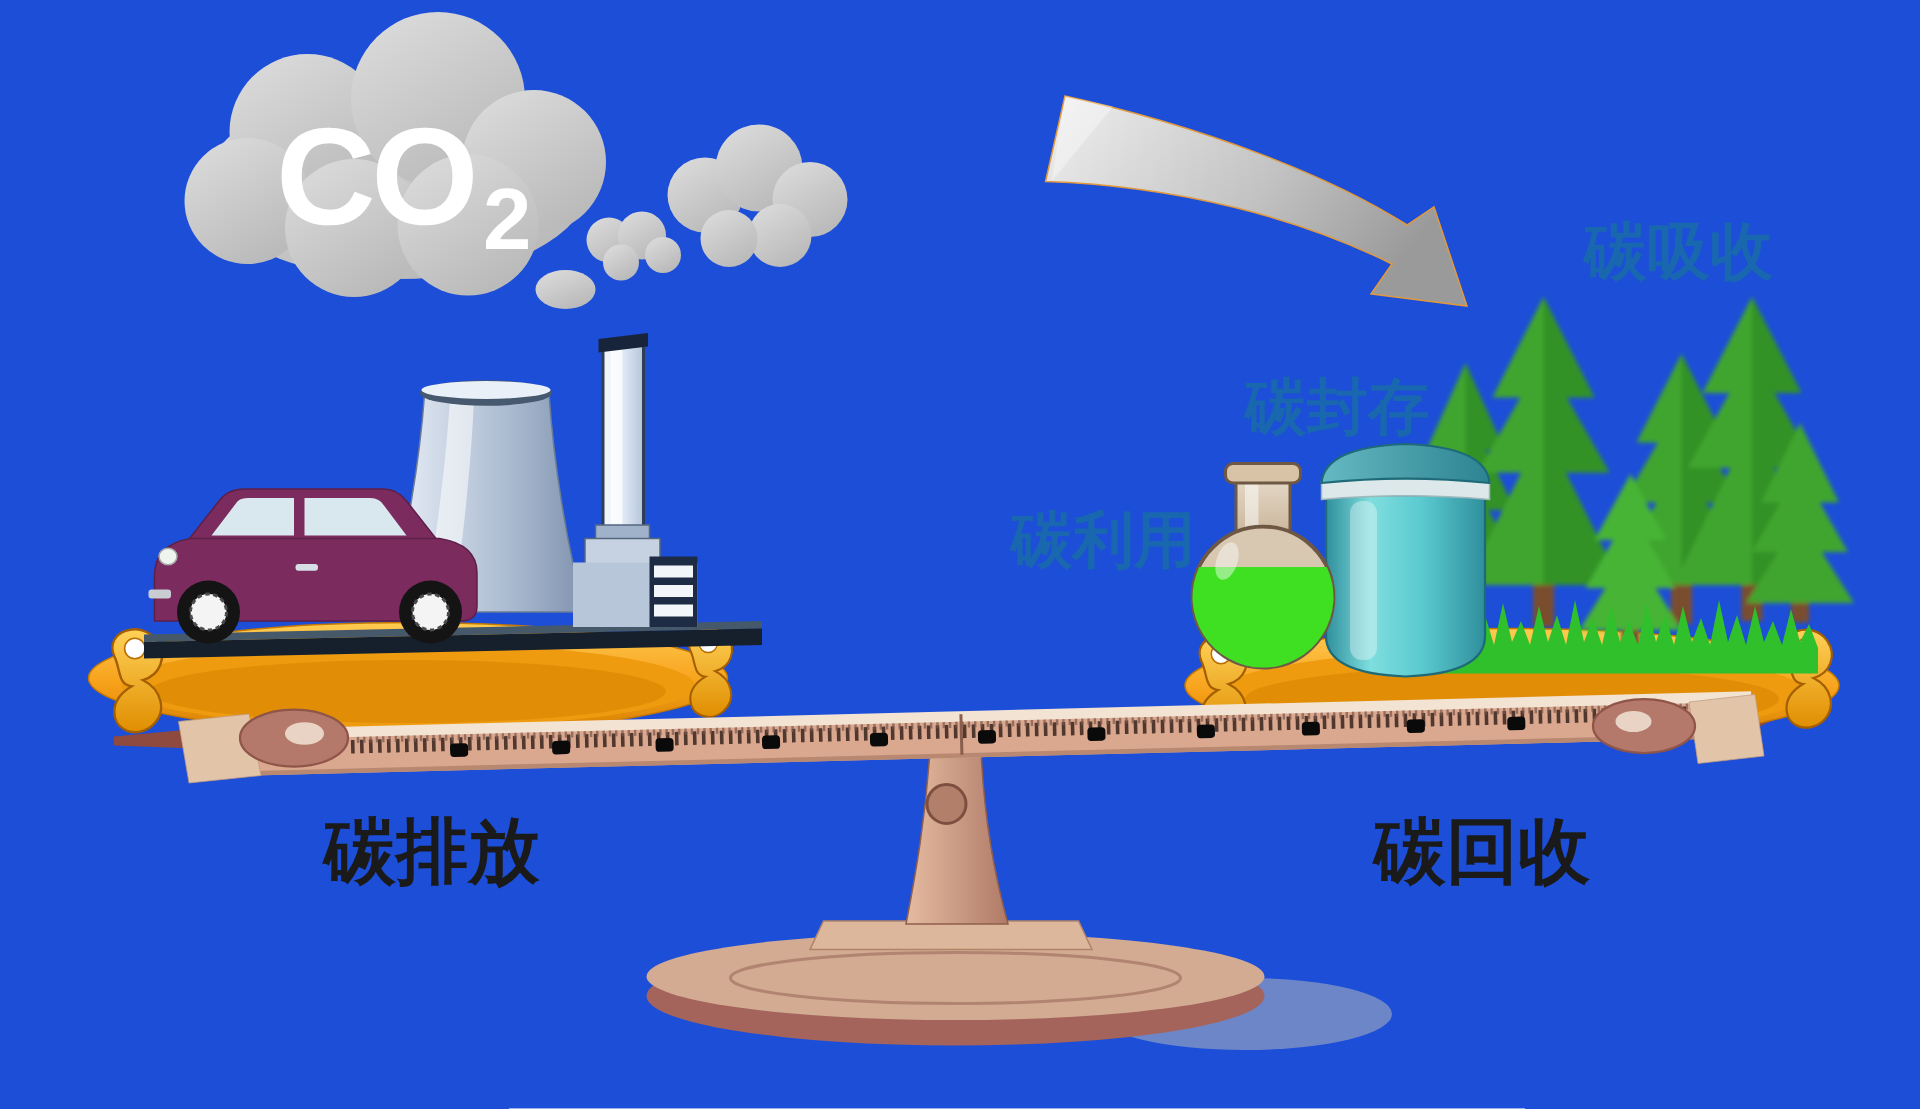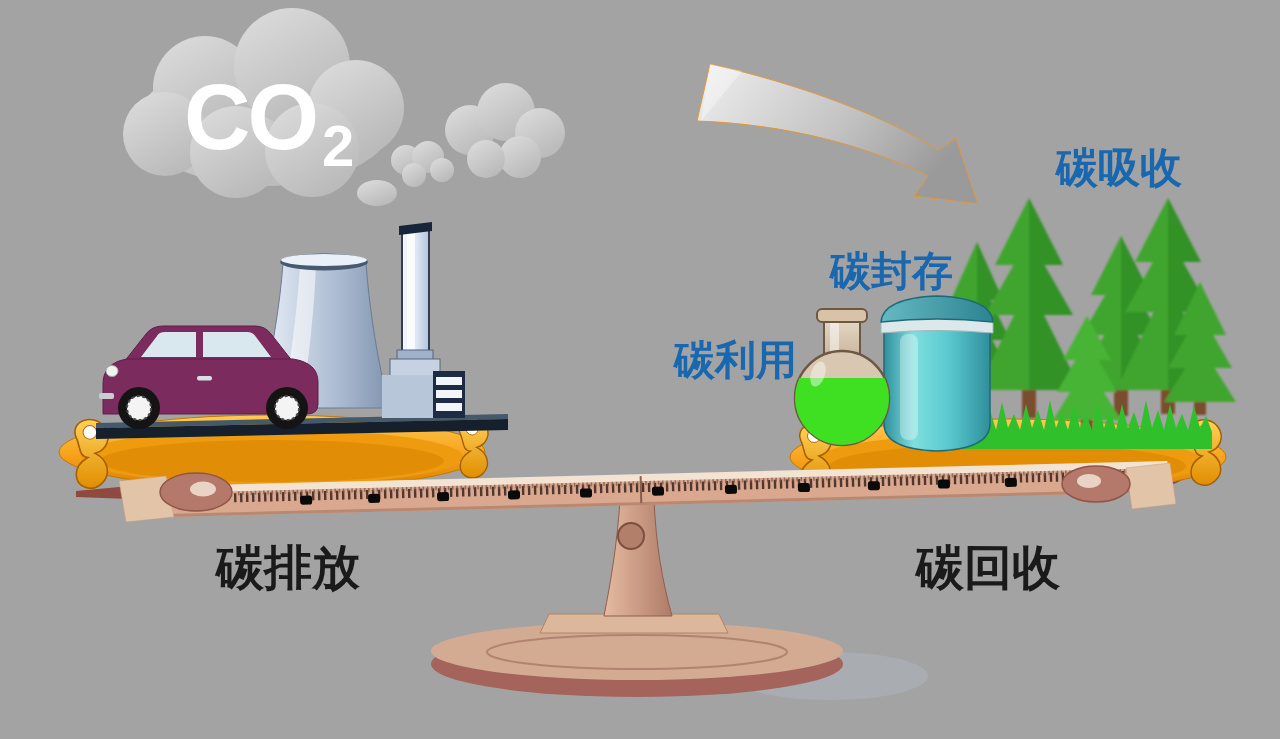--- a/index.html
+++ b/index.html
@@ -1,16 +1,16 @@
 <!DOCTYPE html>
 <html><head>
 <meta charset="utf-8">
 <style>
   html,body{margin:0;padding:0;background:#fff;}
-  .stage{position:relative;width:1280px;height:739px;background:#a3a3a3;overflow:hidden;
+  .stage{position:relative;width:1280px;height:739px;background:#1d4ed8;overflow:hidden;
          font-family:"Liberation Sans","DejaVu Sans",sans-serif;}
   svg{display:block;}
   text{font-family:"Liberation Sans","DejaVu Sans",sans-serif;font-weight:bold;}
 </style>
 </head>
 <body>
 
 <div class="stage">
 <svg width="1280" height="739" viewBox="0 0 1280 739">
   <defs>

